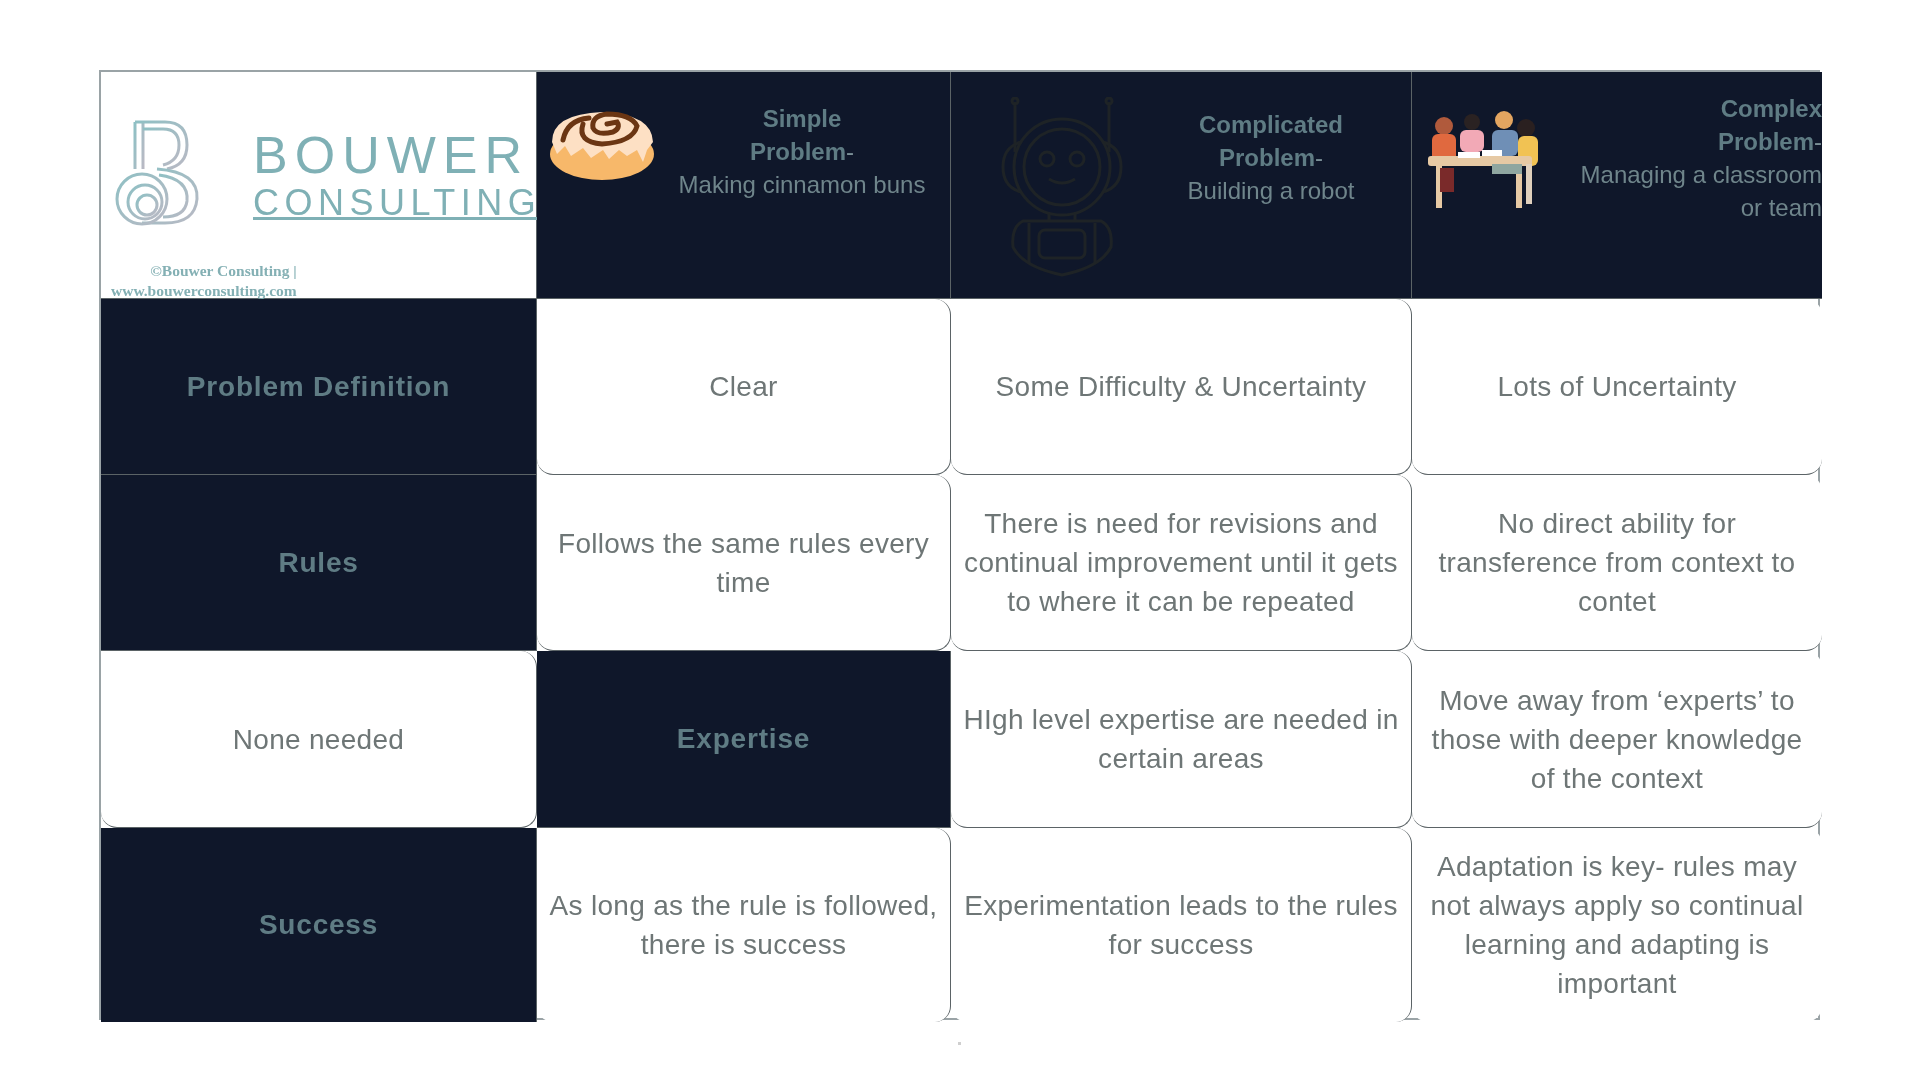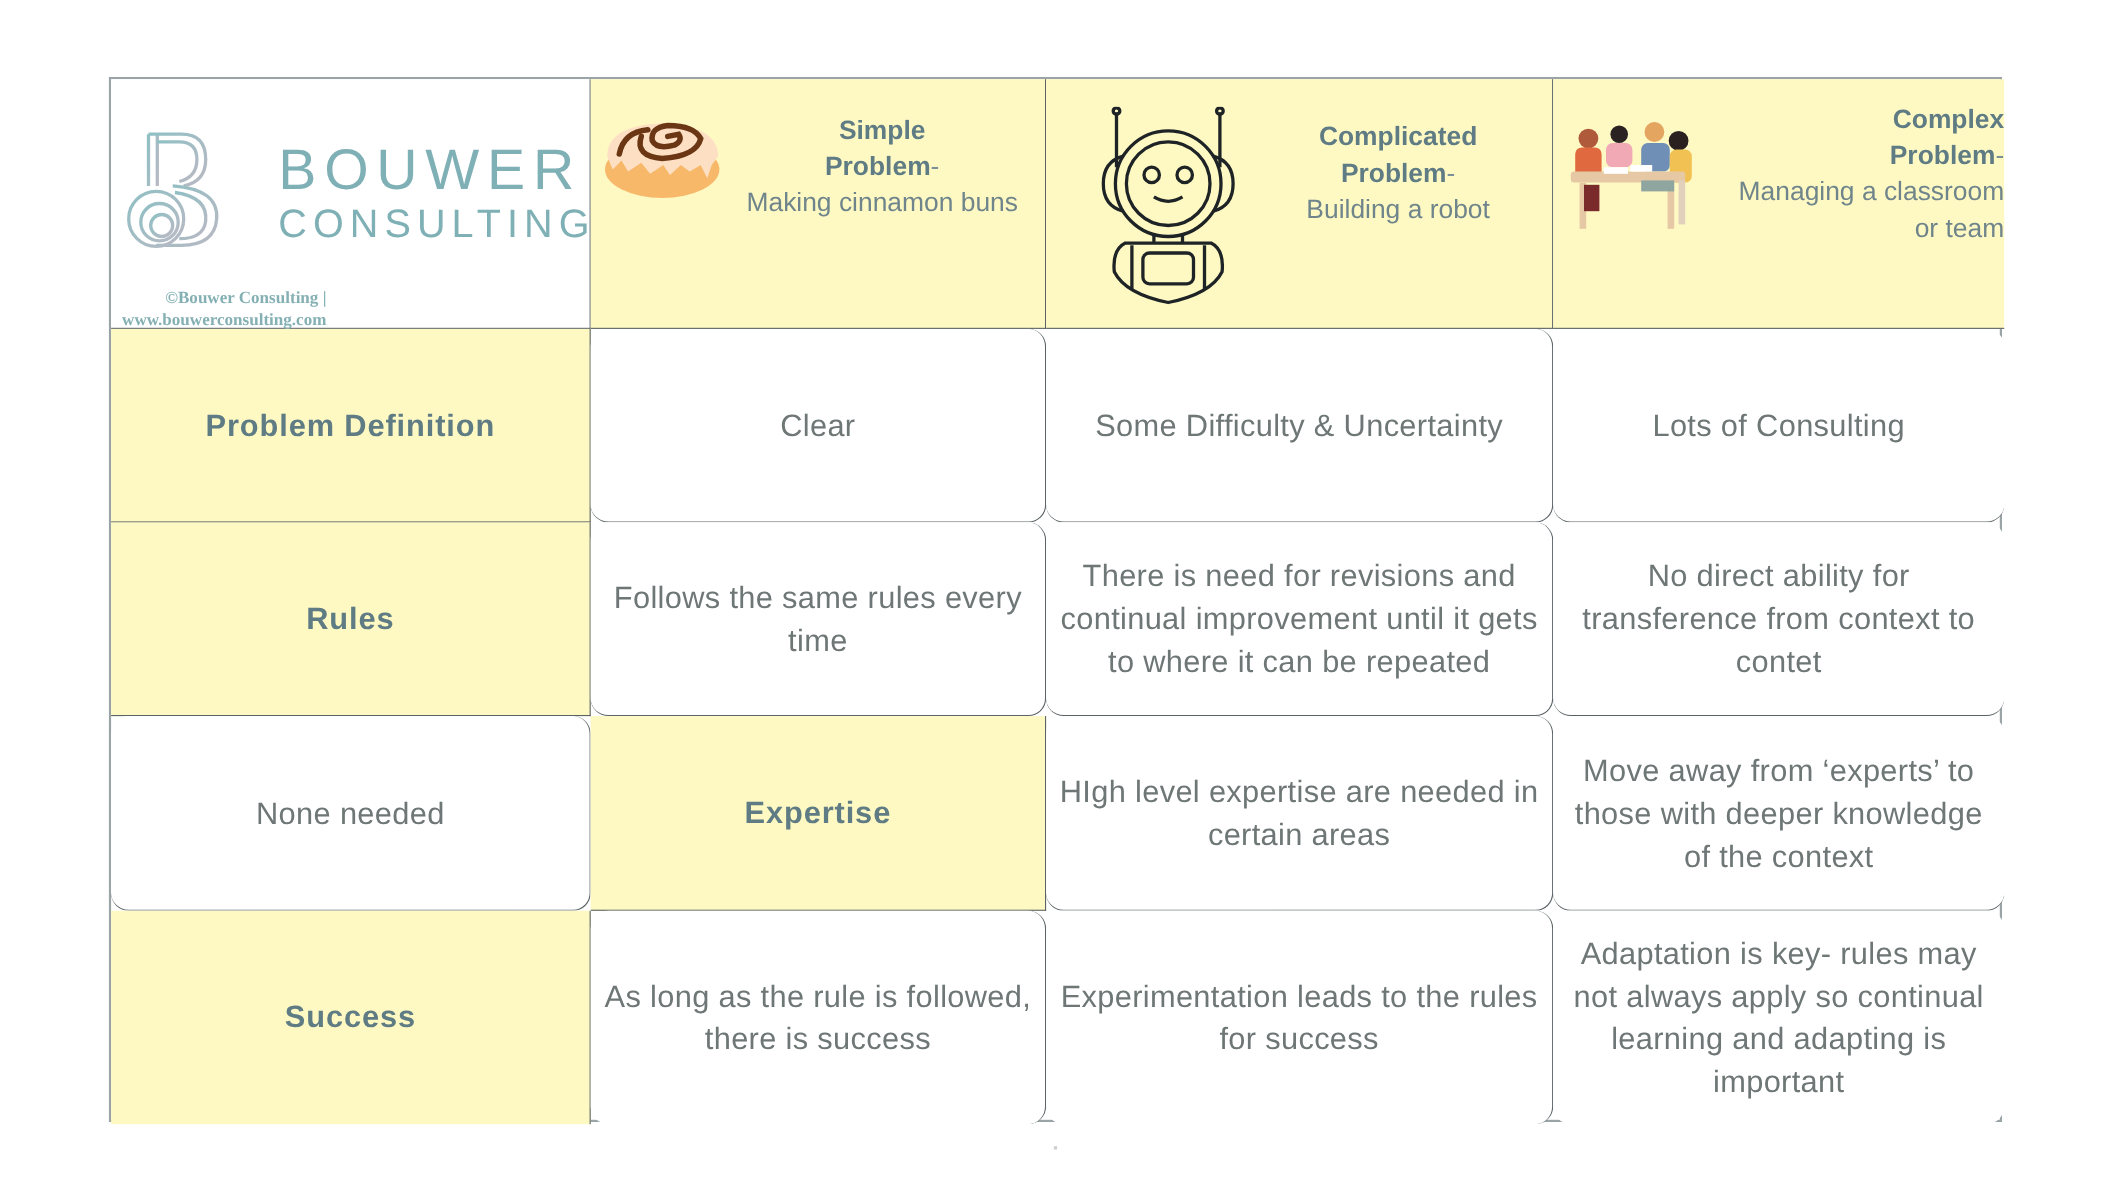--- a/index.html
+++ b/index.html
@@ -18,36 +18,36 @@
   }
   .cell {
     box-sizing:border-box;
     border-right:1.5px solid #5b6366;
     border-bottom:1.5px solid #5b6366;
     display:flex; align-items:center; justify-content:center;
     text-align:center; position:relative;
   }
   .cell.last-col { border-right:none; }
   .cell.last-row { border-bottom:none; }
-  .teal { background:#fef9c3; }
+  .teal { background:#0f172a; }
   .white { background:#ffffff; }
   .rowhead {
     font-weight:bold; color:#5f7c84; font-size:28px; letter-spacing:0.8px;
   }
   .body-text {
     color:#6e7676; font-size:28px; line-height:39px; padding:0 4px; letter-spacing:0.3px;border-radius:16px;
   }
   
   .logo-cell { display:block; }
   .logo-mark { position:absolute; left:6px; top:45px; width:100px; height:110px; }
   .logo-word1 {
     position:absolute; left:152px; top:53px; color:#7fb0b5; font-size:52px; letter-spacing:7px;
   }
   .logo-word2 {
-    position:absolute; left:152px; top:110px; color:#7fb0b5; font-size:36px; letter-spacing:5.5px;
+    position:absolute; left:152px; top:110px; color:#7fb0b5; font-size:36px; letter-spacing:5.5px;text-decoration:underline;
   }
   .copyright {
     position:absolute; left:10px; top:189px; color:#84b0b4;
     font-family:"Liberation Serif", "DejaVu Serif", serif; font-size:15.5px; line-height:20px;
     text-align:right; font-weight:bold;
   }
   .copyright .l1 { display:block; padding-left:24px; }
   
   .hdr { display:block; }
   .hdr .icon { position:absolute; }
@@ -159,21 +159,21 @@
       <span class="htitle">Complex</span>
       <span class="htitle"><span>Problem</span><span class="hdash">-</span></span>
       <span class="hsub">Managing a classroom</span>
       <span class="hsub">or team</span>
     </div>
   </div>
 
   <div class="cell teal rowhead">Problem Definition</div>
   <div class="cell white body-text">Clear</div>
   <div class="cell white body-text">Some Difficulty &amp; Uncertainty</div>
-  <div class="cell white body-text last-col">Lots of Consulting</div>
+  <div class="cell white body-text last-col">Lots of Uncertainty</div>
 
   <div class="cell teal rowhead">Rules</div>
   <div class="cell white body-text">Follows the same rules every time</div>
   <div class="cell white body-text">There is need for revisions and continual improvement until it gets to where it can be repeated</div>
   <div class="cell white body-text last-col">No direct ability for transference from context to contet</div>
 
   <div class="cell white body-text">None needed</div>
   <div class="cell teal rowhead">Expertise</div>
   <div class="cell white body-text">HIgh level expertise are needed in certain areas</div>
   <div class="cell white body-text last-col">Move away from ‘experts’ to those with deeper knowledge of the context</div>

